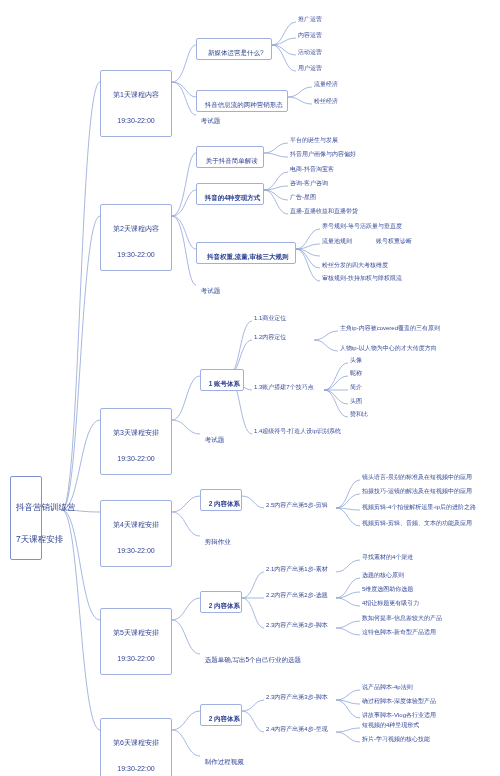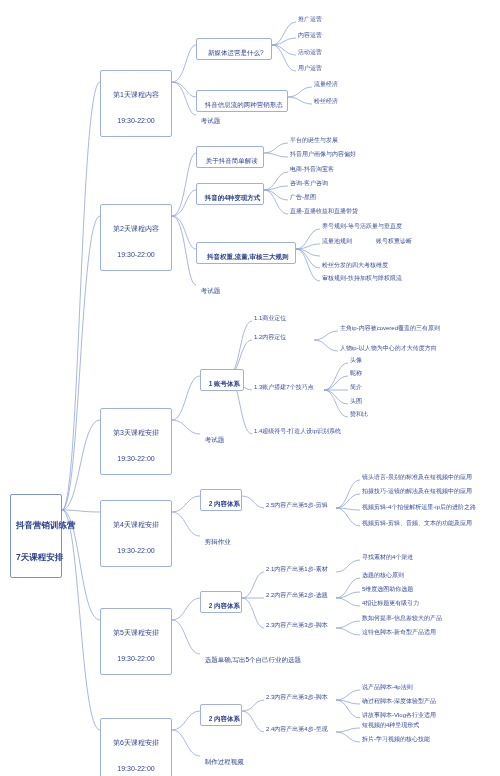--- a/index.html
+++ b/index.html
@@ -120,21 +120,21 @@
     <path d="M242,711 C254,711 254,700 264,700"></path>
     <path d="M242,711 C254,711 254,732 264,732"></path>
     <path d="M336,700 C348,700 348,690 360,690"></path>
     <path d="M336,700 C348,700 348,704 360,704"></path>
     <path d="M336,700 C348,700 348,718 360,718"></path>
     <path d="M336,732 C348,732 348,728 360,728"></path>
     <path d="M336,732 C348,732 348,742 360,742"></path>
   </g>
 </svg>
 
-<div class="node root" style="left:10px;top:494px;width:52px;font-weight:bold;">
+<div class="node root" style="left:10px;top:476px;width:32px;">
   <div>抖音营销训练营</div>
   <div>7天课程安排</div>
 </div>
 
 <div class="node boxed lvl1" style="left:100px;top:70px;width:72px;text-align:center;">
   <div>第1天课程内容</div>
   <div>19:30-22:00</div>
 </div>
 <div class="node boxed lvl2" style="left:196px;top:38px;width:76px;text-align:center;">
   <span>新媒体运营是什么?</span>

